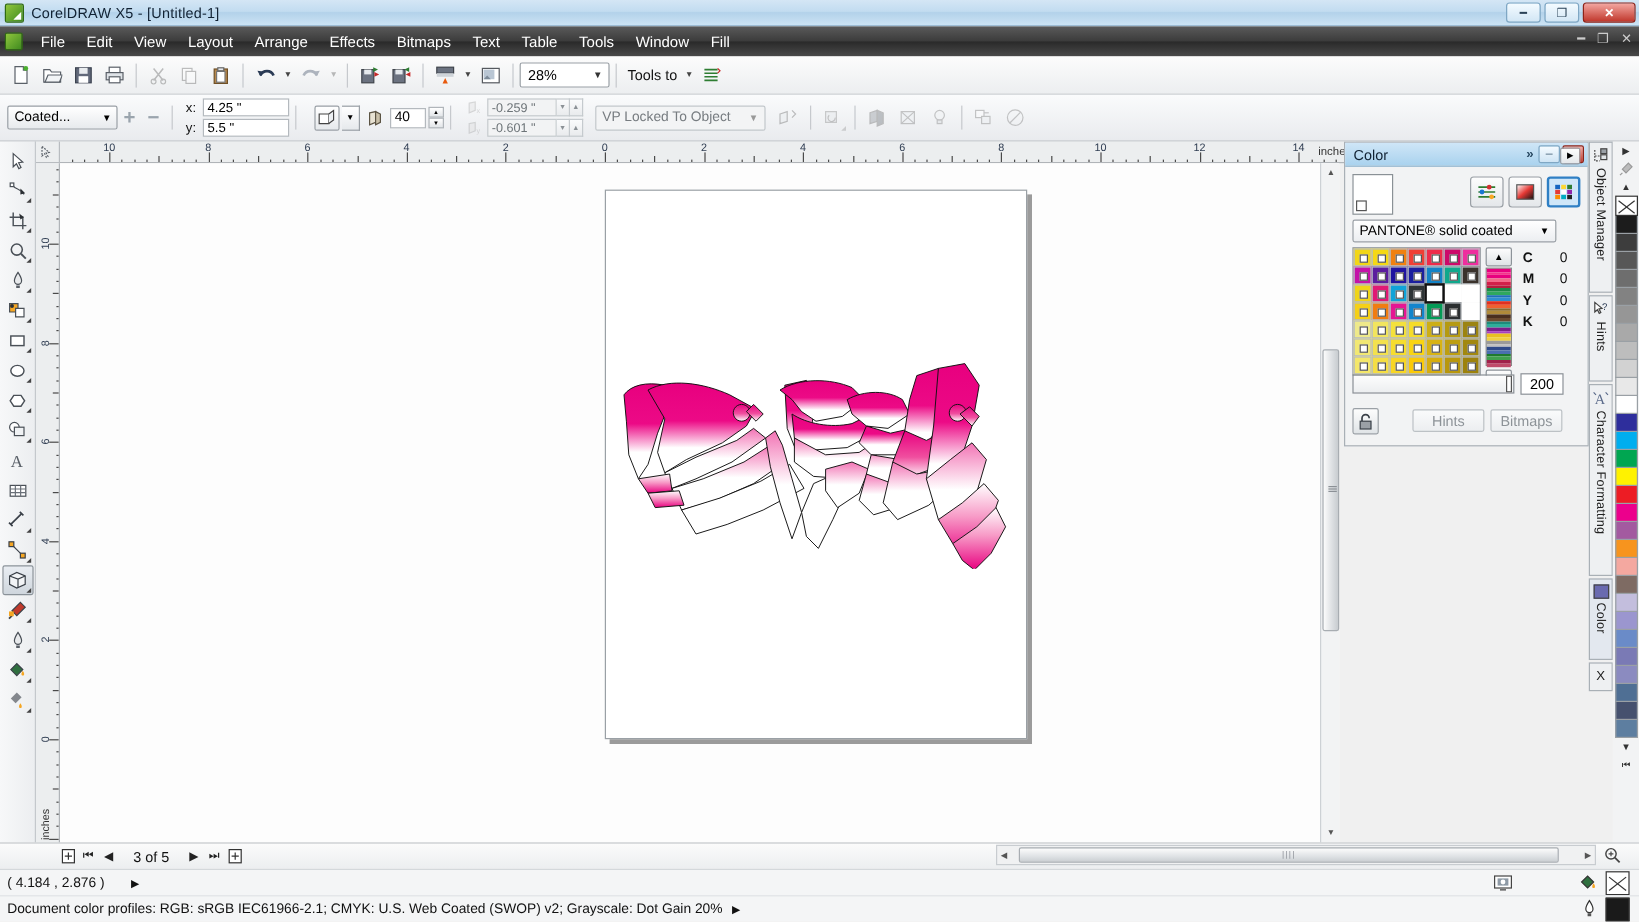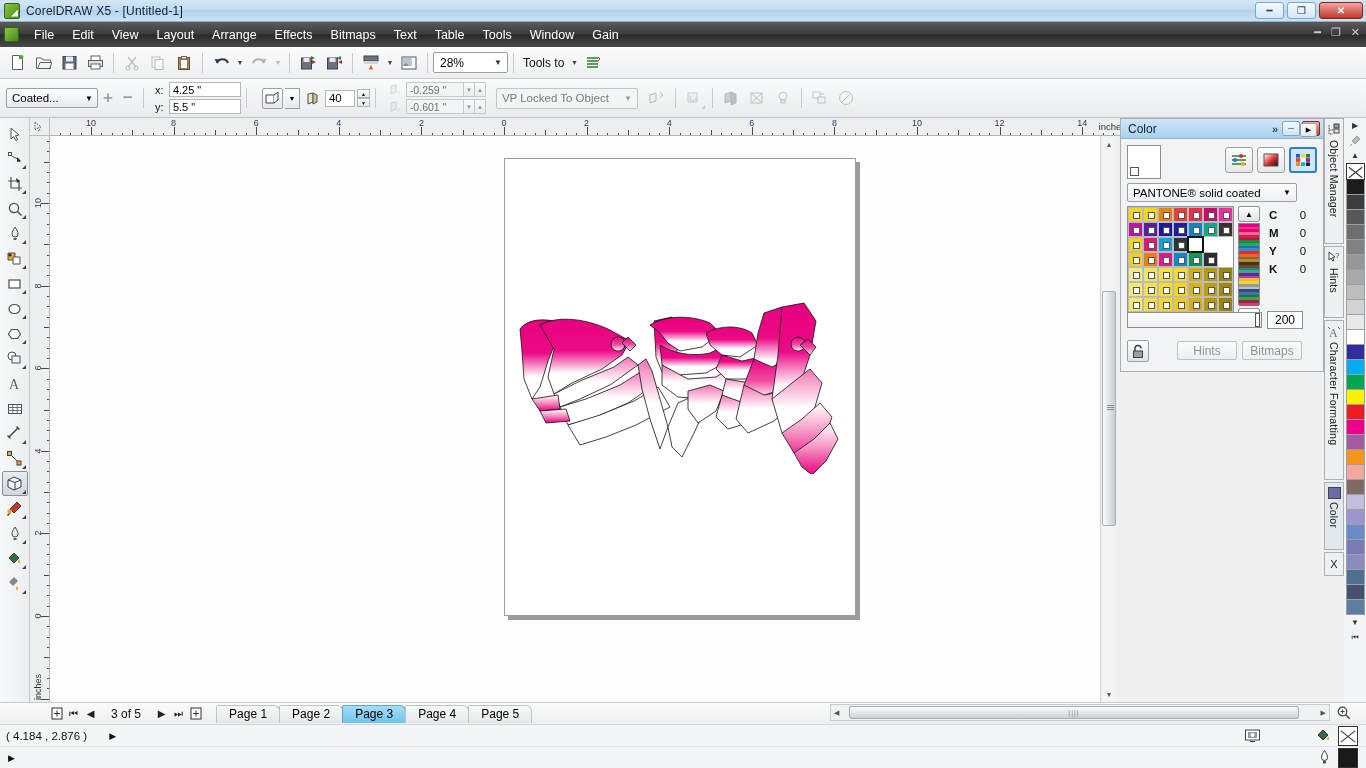--- a/index.html
+++ b/index.html
@@ -404,21 +404,21 @@
     <div class="menu-item">Edit</div>
     <div class="menu-item">View</div>
     <div class="menu-item">Layout</div>
     <div class="menu-item">Arrange</div>
     <div class="menu-item">Effects</div>
     <div class="menu-item">Bitmaps</div>
     <div class="menu-item">Text</div>
     <div class="menu-item">Table</div>
     <div class="menu-item">Tools</div>
     <div class="menu-item">Window</div>
-    <div class="menu-item">Gain</div>
+    <div class="menu-item">Fill</div>
     <div class="menu-win-btns">
       <span>━</span>
       <span>❐</span>
       <span>✕</span>
     </div>
   </div>
 
   <div class="toolbar1">
     <div class="tb-btn">
       <svg class="svg-i" width="17" height="17" viewBox="0 0 17 17">
@@ -1326,27 +1326,20 @@
     <div class="pb-icon">◀</div>
     <div class="pagecount">3 of 5</div>
     <div class="pb-icon">▶</div>
     <div class="pb-icon">⏭</div>
     <div class="pb-icon">
       <svg class="svg-i" width="12" height="13" viewBox="0 0 12 13">
           <rect x="1" y="1" width="10" height="11" fill="#fff" stroke="#333"></rect>
           <path d="M6 3.5v6M3 6.5h6" stroke="#333"></path>
         </svg>
     </div>
-    <div style="display:flex;margin-left:12px;align-items:flex-end">
-      <div class="ptab">Page 1</div>
-      <div class="ptab">Page 2</div>
-      <div class="ptab active">Page 3</div>
-      <div class="ptab">Page 4</div>
-      <div class="ptab">Page 5</div>
-    </div>
   </div>
 
   <div class="hsb">
     <span style="position:absolute;left:3px;font-size:7px;color:#555">◀</span>
     <span class="hthumb">
         <span class="g">||||</span>
       </span>
     <span style="position:absolute;right:3px;font-size:7px;color:#555">▶</span>
   </div>
   <div style="position:absolute;right:14px;top:704px;width:18px;height:17px;display:flex;align-items:center;justify-content:center">
@@ -1373,20 +1366,21 @@
         <svg class="svg-i" width="17" height="17" viewBox="0 0 17 17">
           <path d="M3 8l5-5 5 5-5 5z" fill="#2f6f3f" stroke="#333"></path>
           <path d="M13 9c1.5 2 1.5 4 0 4s-1.5-2 0-4z" fill="#f5a623"></path>
         </svg>
       </span>
       <span class="fill-swatch"></span>
     </span>
   </div>
 
   <div class="statusbar2">
+    <span style="padding-left:6px">Document color profiles: RGB: sRGB IEC61966-2.1; CMYK: U.S. Web Coated (SWOP) v2; Grayscale: Dot Gain 20%</span>
     <span style="padding-left:8px;font-size:9px">▶</span>
     <span class="sb-right">
       <span>
         <svg class="svg-i" width="15" height="17" viewBox="0 0 15 17">
           <path d="M7.5 1.5c2 3 3 5 3 7a3 3 0 11-6 0c0-2 1-4 3-7z" fill="#fff" stroke="#333"></path>
           <path d="M6 12h3v2.5H6z" fill="#555"></path>
         </svg>
       </span>
       <span class="out-swatch"></span>
     </span>

